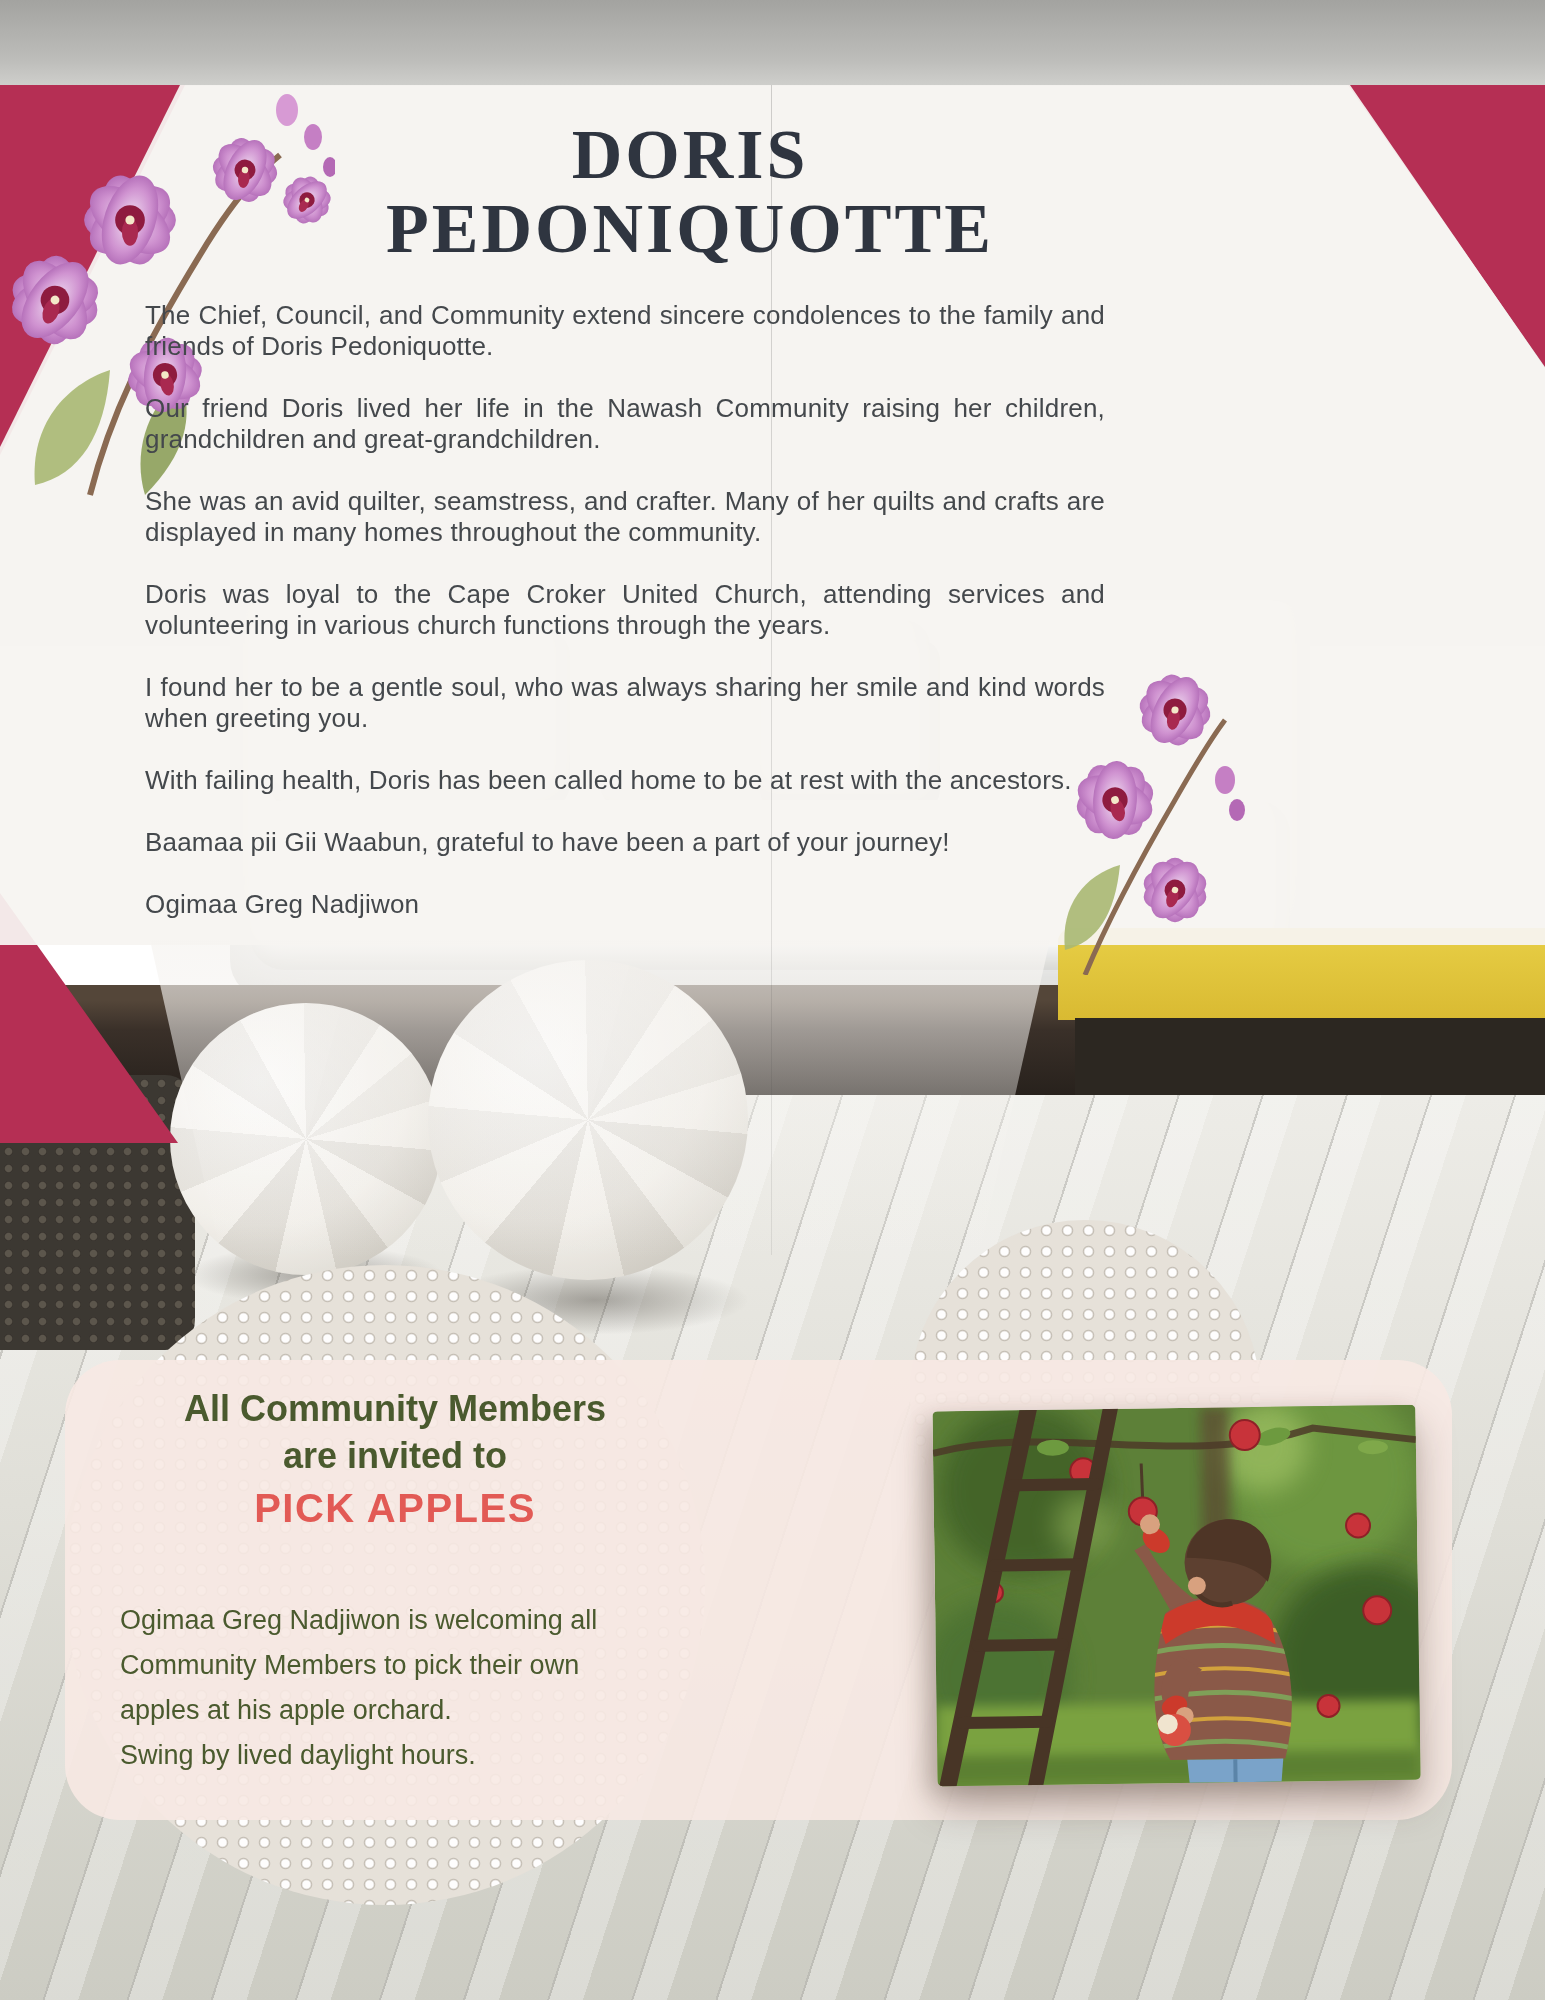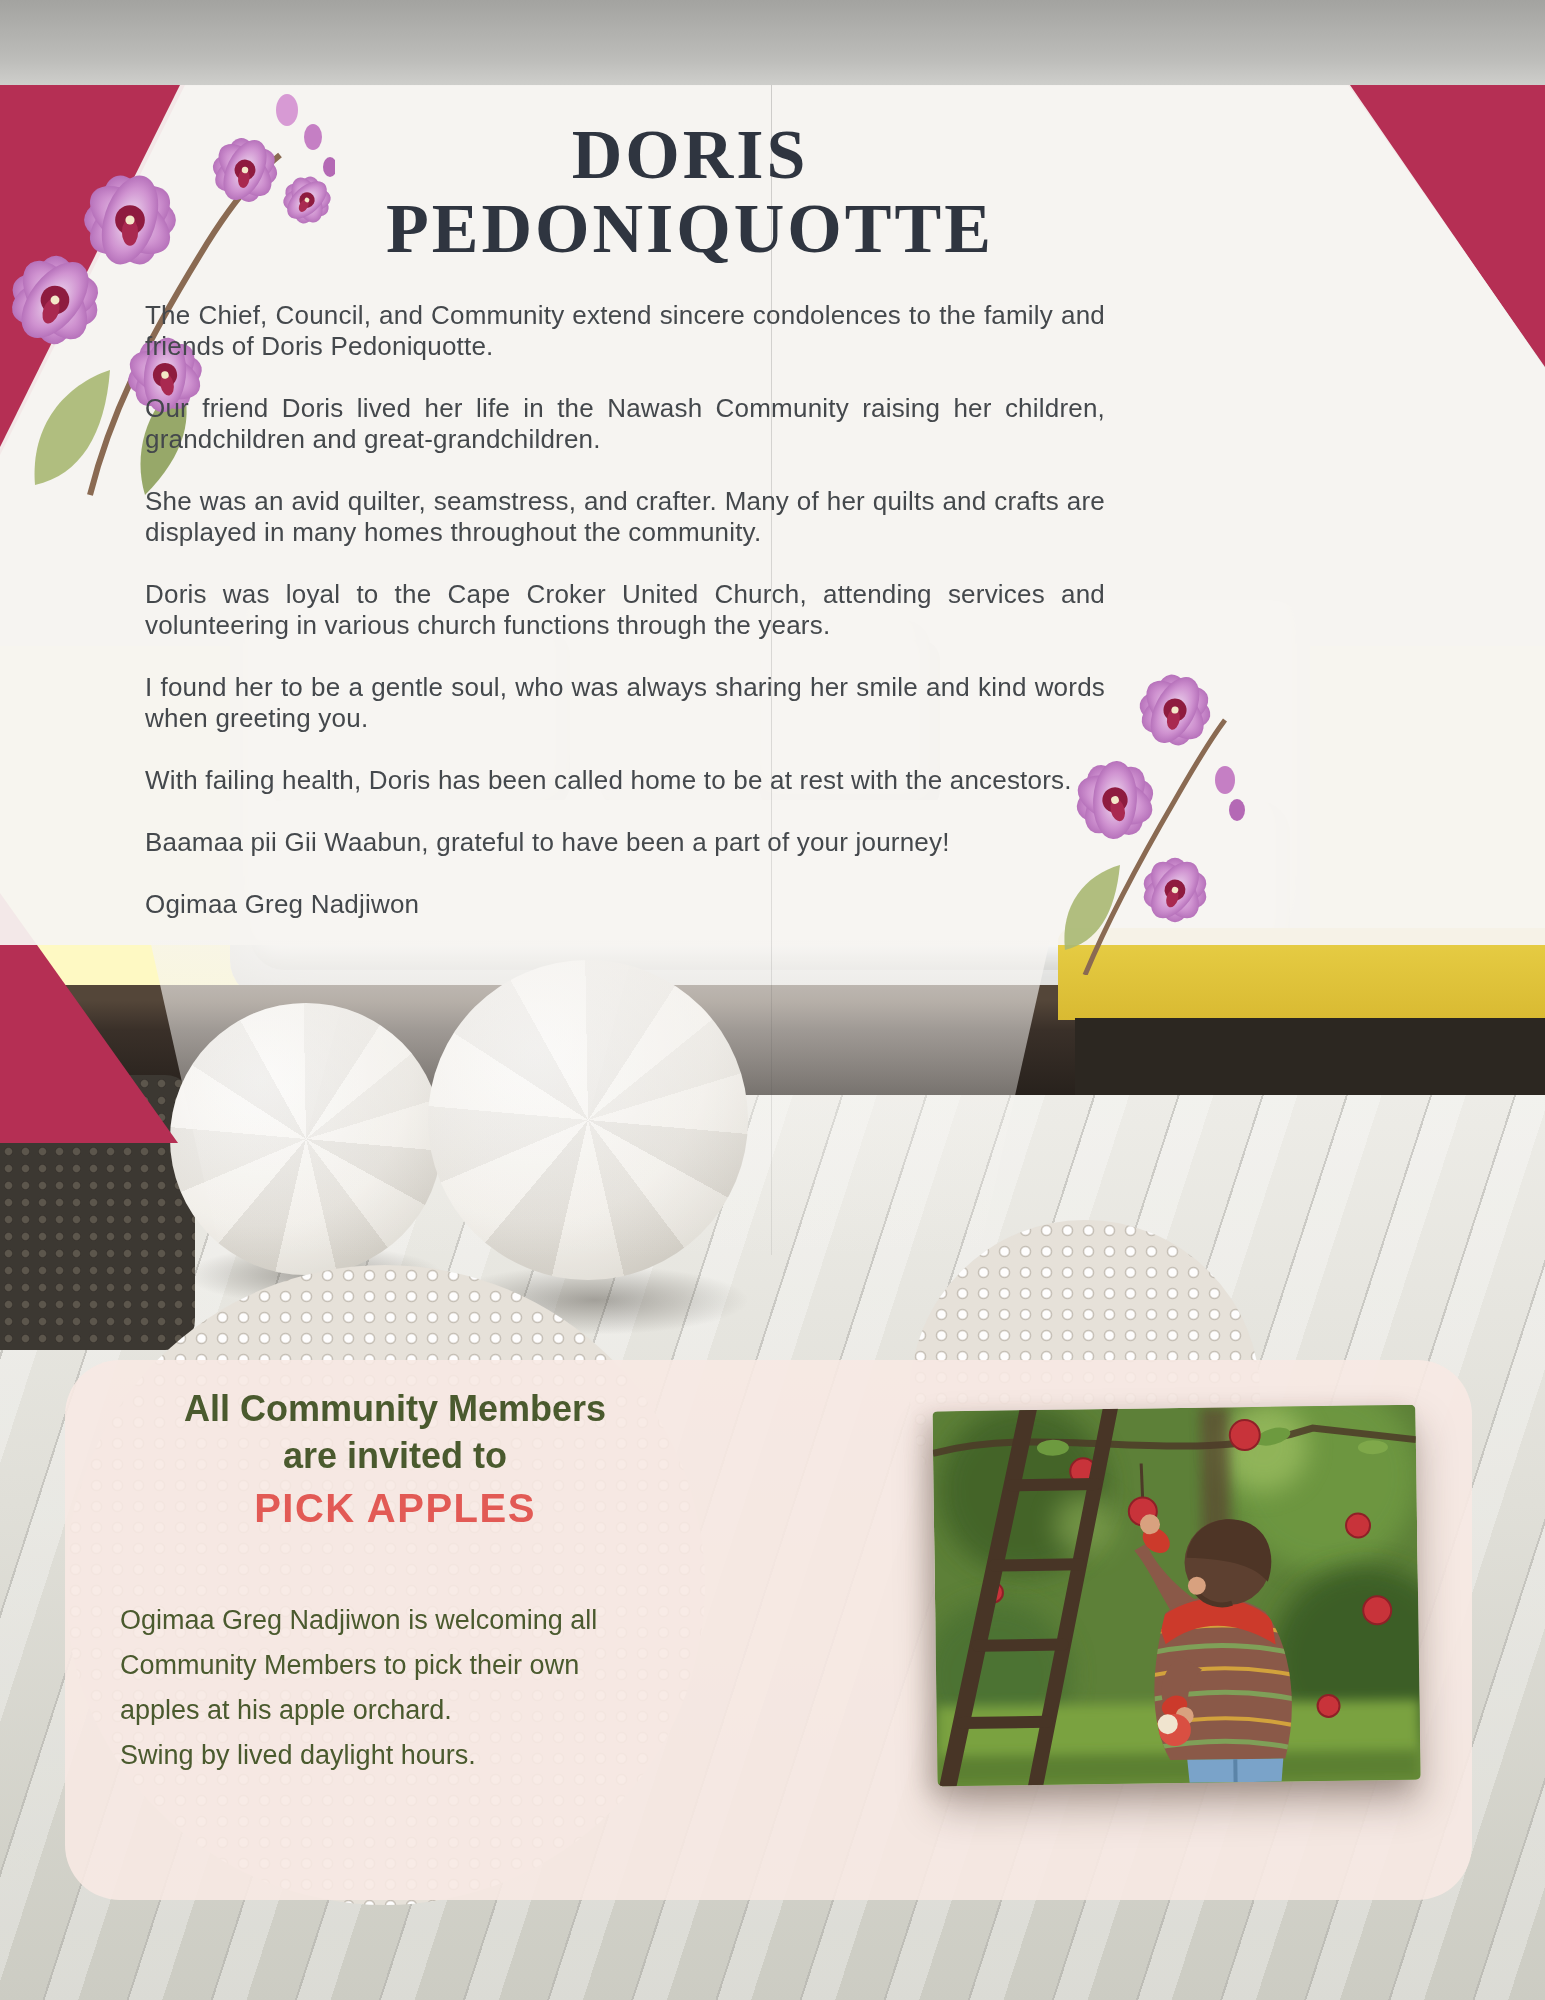--- a/index.html
+++ b/index.html
@@ -1,17 +1,17 @@
 <!DOCTYPE html>
 <html><head>
 <meta charset="utf-8">
 <style>
   html,body{margin:0;padding:0;background:#8d8d8a;}
   .canvas{position:relative;width:1545px;height:2000px;overflow:hidden;
-          font-family:"Liberation Sans",sans-serif;background:#fef9c3;}
+          font-family:"Liberation Sans",sans-serif;background:#ffffff;}
 
   
   .wall-strip{position:absolute;left:0;top:0;width:1545px;height:86px;
     background:linear-gradient(180deg,#a3a3a0,#bdbdba 70%,#cfcfcc);}
   .wall{position:absolute;left:0;top:86px;width:1545px;height:560px;
     background:linear-gradient(180deg,#e9e9e7,#e2e2e0);}
   .couch{position:absolute;left:230px;top:600px;width:1080px;height:400px;
     background:#fbfbfa;border-radius:40px;box-shadow:inset 0 -40px 60px rgba(190,190,185,.55);}
   .cushion{position:absolute;background:#fdfdfc;border-radius:26px;box-shadow:inset -8px -14px 24px rgba(185,185,180,.6);}
   .bench{position:absolute;left:0;top:985px;width:1545px;height:112px;
@@ -69,22 +69,22 @@
     font-size:70px;line-height:74px;letter-spacing:3px;}
   .memorial-body{position:absolute;left:145px;top:300px;width:960px;z-index:5;
     color:#44484c;font-size:26px;line-height:31px;letter-spacing:.2px;}
   .memorial-body p{margin:0 0 31px 0;text-align:justify;}
   .memorial-body p.sig{text-align:left;margin-top:28px;}
 
   
   .orchid{position:absolute;z-index:4;}
 
   
-  .panel{position:absolute;left:65px;top:1360px;width:1387px;height:540px;z-index:6;
-    background:rgba(247,233,227,.90);border-radius:55px;padding-left:20px;}
+  .panel{position:absolute;left:65px;top:1360px;width:1387px;height:460px;z-index:6;
+    background:rgba(247,233,227,.90);border-radius:55px;}
   .invite-heading{position:absolute;left:30px;top:25px;width:600px;text-align:center;
     color:#4a5a2e;font-weight:bold;font-size:36px;line-height:47px;}
   .invite-highlight{display:block;color:#e25a55;font-size:40px;letter-spacing:1.5px;margin-top:6px;}
   .invite-body{position:absolute;left:55px;top:238px;width:640px;
     color:#4a5a2e;font-weight:normal;font-size:27px;line-height:45px;}
   .invite-body div{white-space:nowrap;}
   .photo{position:absolute;left:870px;top:48px;width:483px;height:375px;border-radius:5px;
     overflow:hidden;box-shadow:0 22px 38px rgba(60,40,30,.35), -10px 6px 20px rgba(80,60,50,.18);
     transform:rotate(-0.8deg);}
 </style>

